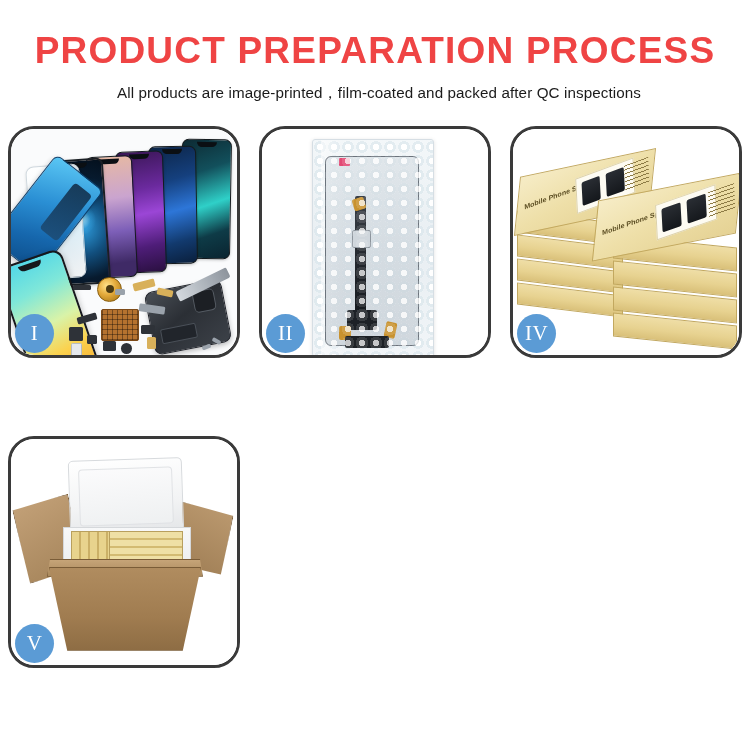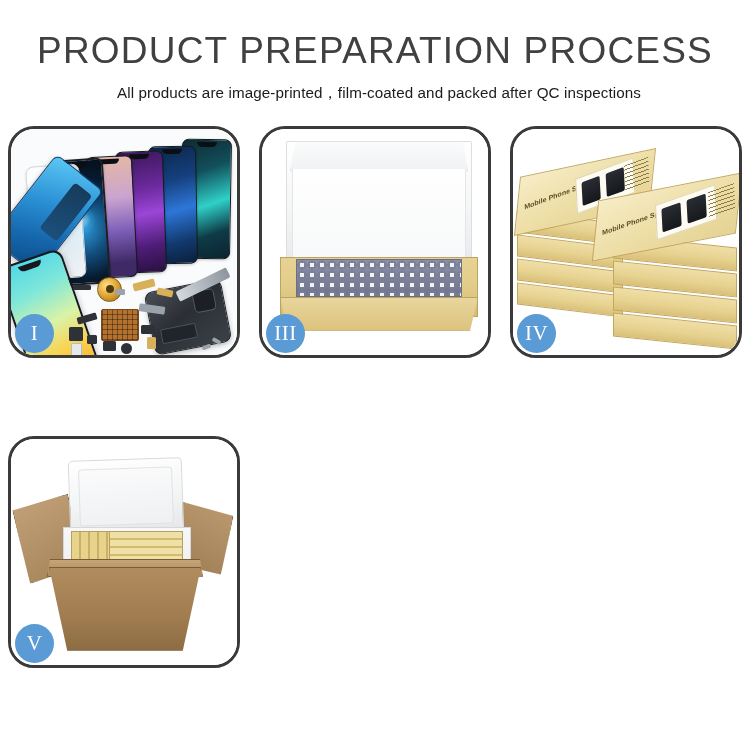--- a/index.html
+++ b/index.html
@@ -17,23 +17,23 @@
 
   
   .header {
     width: 750px;
     padding-top: 32px;
     text-align: center;
   }
   .title {
     font-family: "Liberation Sans", sans-serif;
     font-size: 37px;
-    font-weight: normal;
+    font-weight: bold;
     letter-spacing: 1.2px;
-    color: #404040;
+    color: #ef4444;
     line-height: 1.05;
     white-space: nowrap;
   }
   .subtitle {
     margin-top: 12px;
     font-family: "Liberation Sans", sans-serif;
     font-size: 15.2px;
     font-weight: normal;
     color: #1b1b1b;
     letter-spacing: 0.1px;
@@ -460,33 +460,38 @@
       <div class="part" style="left:130px;top:196px;width:14px;height:9px;"></div>
       <div class="part gold" style="left:136px;top:208px;width:9px;height:12px;"></div>
       <div class="part light" style="left:104px;top:160px;width:10px;height:6px;"></div>
       <div class="tweezer"></div>
       <div class="part light" style="right:16px;bottom:12px;width:9px;height:4px;transform:rotate(30deg);"></div>
       <div class="part light" style="right:26px;bottom:6px;width:9px;height:4px;transform:rotate(-20deg);"></div>
     </div>
     <div class="badge">I</div>
   </div>
 
-
   <div class="panel">
     <div class="panel-inner">
-      <div class="p3-bg"></div>
-      <div class="lid-back"></div>
-      <div class="lid-fold"></div>
-      <div class="box-inner-white"></div>
-      <div class="box-base"></div>
-      <div class="foam-fill"></div>
-      <div class="box-base-front"></div>
+      <div class="p2-bg"></div>
+      <div class="bubblepack">
+        <div class="inner-screen"></div>
+        <div class="pink-tab"></div>
+        <div class="flexcable"></div>
+        <div class="ic-dark" style="left:34px;top:170px;width:30px;height:20px;"></div>
+        <div class="connector" style="left:26px;top:186px;width:12px;height:14px;"></div>
+        <div class="connector" style="left:72px;top:182px;width:11px;height:16px;transform:rotate(12deg);"></div>
+        <div class="connector" style="left:40px;top:58px;width:12px;height:12px;transform:rotate(-18deg);"></div>
+        <div class="ic-dark" style="left:32px;top:196px;width:44px;height:12px;"></div>
+        <div class="bubble-overlay"></div>
+      </div>
     </div>
-    <div class="badge">III</div>
+    <div class="badge">II</div>
   </div>
+
 
   <div class="panel">
     <div class="panel-inner">
       <div class="p4-bg"></div>
       <div class="stack">
 
         <div class="ybox" style="left:0px;top:72px;width:104px;height:20px;transform:skewY(7deg);"></div>
         <div class="ybox" style="left:0px;top:96px;width:104px;height:20px;transform:skewY(7deg);"></div>
         <div class="ybox" style="left:0px;top:120px;width:104px;height:20px;transform:skewY(7deg);"></div>
         <div class="ybox" style="left:0px;top:144px;width:104px;height:20px;transform:skewY(7deg);"></div>

